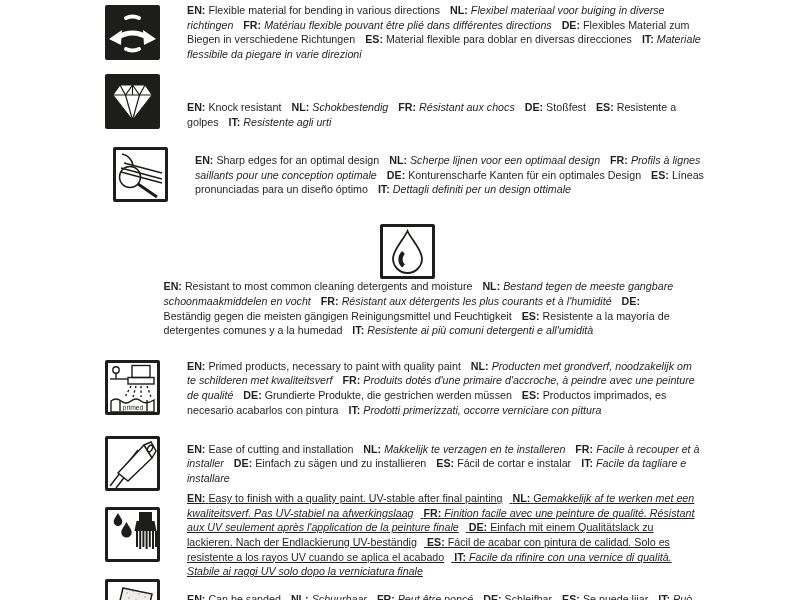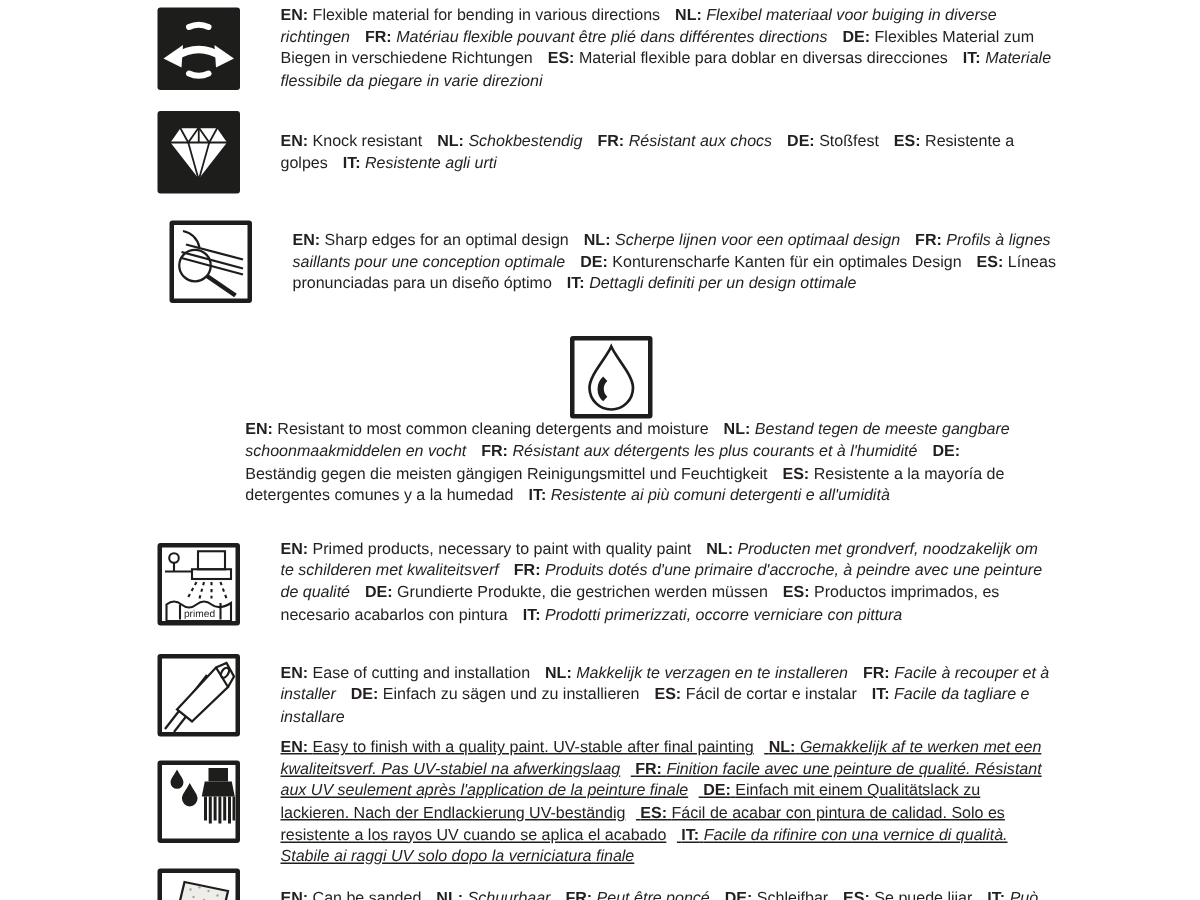--- a/index.html
+++ b/index.html
@@ -22,24 +22,24 @@
     font-size:10.7px;line-height:14.6px;
   }
   .seg{margin-right:7px;}
   .lbl{font-weight:700;}
   
   .seg:nth-of-type(2) .t,
   .seg:nth-of-type(3) .t,
   .seg:nth-of-type(6) .t{font-style:italic;}
   
   .r1{margin-bottom:13px;}
-  .r2{margin-bottom:18px;}
+  .r2{margin-bottom:18px;align-items:flex-end;}
   .r3{margin-bottom:22px;justify-content:flex-end;}
   .r4{margin-bottom:21px;flex-direction:column;}
-  .r5{margin-bottom:19px;align-items:flex-end;}
+  .r5{margin-bottom:19px;}
   .r6{}
   .r7{margin-bottom:0;text-decoration:underline;}
   .r8{margin-bottom:0;}
 </style>
 </head>
 <body>
 
 <div class="page">
   <div class="content">
 

